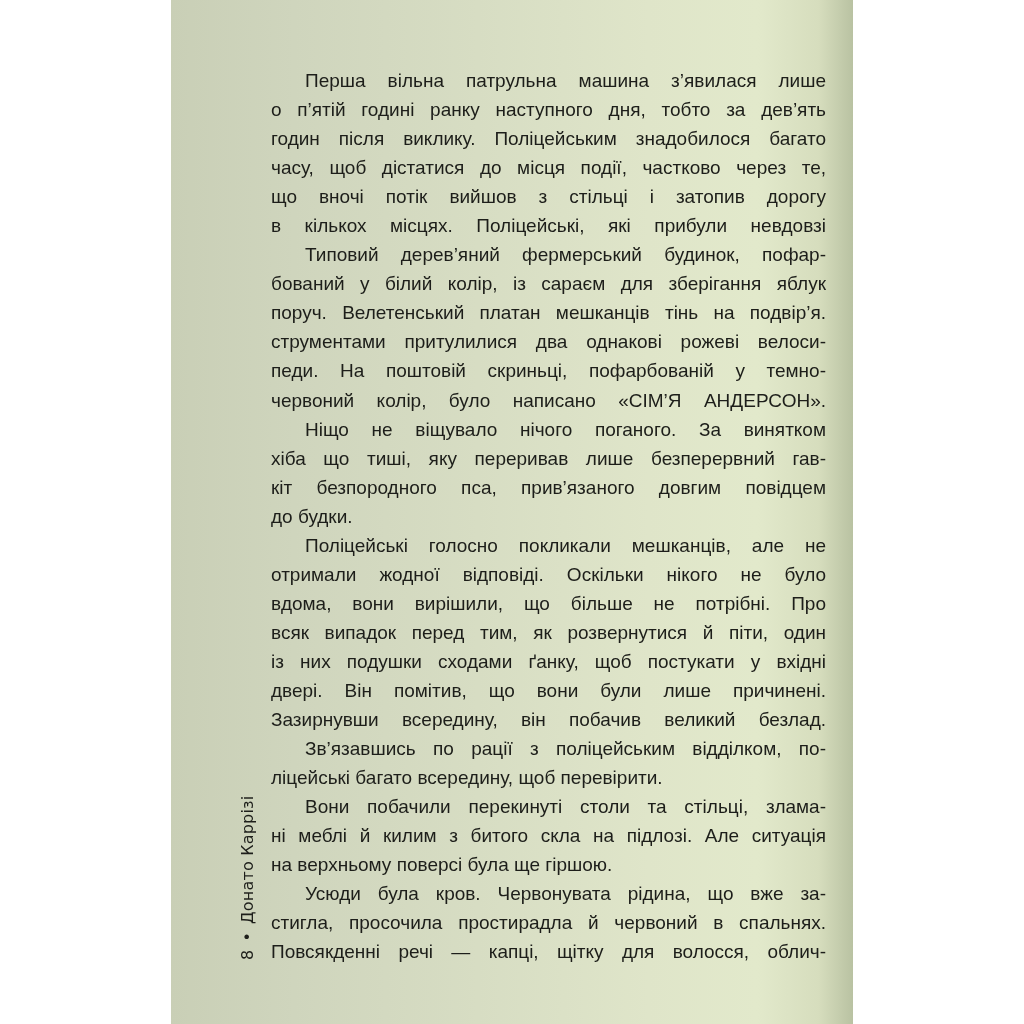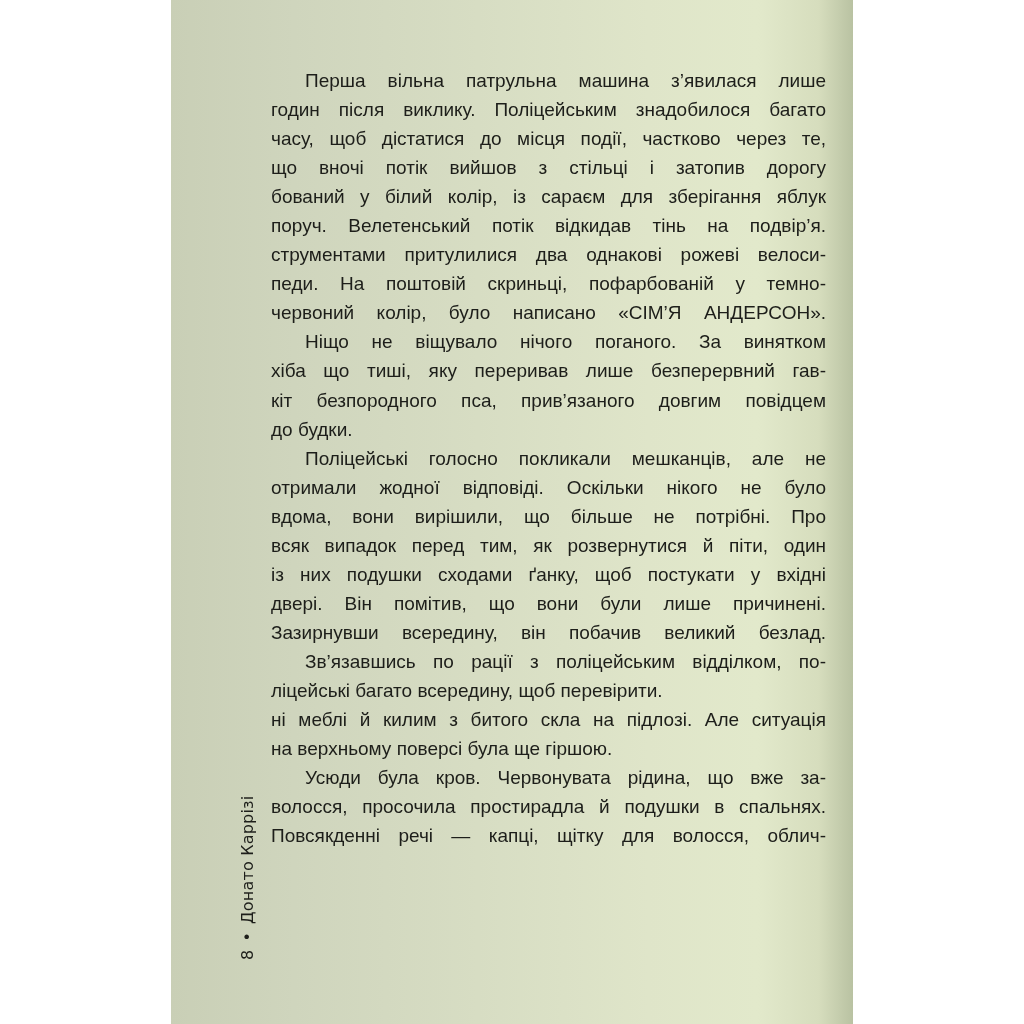--- a/index.html
+++ b/index.html
@@ -64,45 +64,49 @@
       display: inline-block;
       margin: 0 8px;
     }
   </style>
 </head>
 <body>
 
 <div class="page">
   <div class="text-block">
     <span class="line indent">Перша вільна патрульна машина з’явилася лише</span>
+    <span class="line">о п’ятій годині ранку наступного дня, тобто за дев’ять</span>
     <span class="line">годин після виклику. Поліцейським знадобилося багато</span>
     <span class="line">часу, щоб дістатися до місця події, частково через те,</span>
     <span class="line">що вночі потік вийшов з стільці і затопив дорогу</span>
+    <span class="line">в кількох місцях. Поліцейські, які прибули невдовзі</span>
+    <span class="line indent">Типовий дерев’яний фермерський будинок, пофар-</span>
     <span class="line">бований у білий колір, із сараєм для зберігання яблук</span>
-    <span class="line">поруч. Велетенський потік відкидав тінь на подвір’я.</span>
+    <span class="line">поруч. Велетенський платан мешканців тінь на подвір’я.</span>
     <span class="line">струментами притулилися два однакові рожеві велоси-</span>
     <span class="line">педи. На поштовій скриньці, пофарбованій у темно-</span>
     <span class="line">червоний колір, було написано «СІМ’Я АНДЕРСОН».</span>
     <span class="line indent">Ніщо не віщувало нічого поганого. За винятком</span>
     <span class="line">хіба що тиші, яку переривав лише безперервний гав-</span>
     <span class="line">кіт безпородного пса, прив’язаного довгим повідцем</span>
     <span class="line last">до будки.</span>
     <span class="line indent">Поліцейські голосно покликали мешканців, але не</span>
     <span class="line">отримали жодної відповіді. Оскільки нікого не було</span>
     <span class="line">вдома, вони вирішили, що більше не потрібні. Про</span>
     <span class="line">всяк випадок перед тим, як розвернутися й піти, один</span>
     <span class="line">із них подушки сходами ґанку, щоб постукати у вхідні</span>
     <span class="line">двері. Він помітив, що вони були лише причинені.</span>
     <span class="line">Зазирнувши всередину, він побачив великий безлад.</span>
     <span class="line indent">Зв’язавшись по рації з поліцейським відділком, по-</span>
     <span class="line last">ліцейські багато всередину, щоб перевірити.</span>
+    <span class="line indent">Вони побачили перекинуті столи та стільці, злама-</span>
     <span class="line">ні меблі й килим з битого скла на підлозі. Але ситуація</span>
     <span class="line last">на верхньому поверсі була ще гіршою.</span>
     <span class="line indent">Усюди була кров. Червонувата рідина, що вже за-</span>
-    <span class="line">волосся, просочила простирадла й подушки в спальнях.</span>
+    <span class="line">стигла, просочила простирадла й червоний в спальнях.</span>
     <span class="line">Повсякденні речі — капці, щітку для волосся, облич-</span>
 
   </div>
 </div>
 
 <div class="running-head">
   <span>8</span><span class="sep">•</span><span>Донато Каррізі</span>
 </div>
 
 </body></html>

